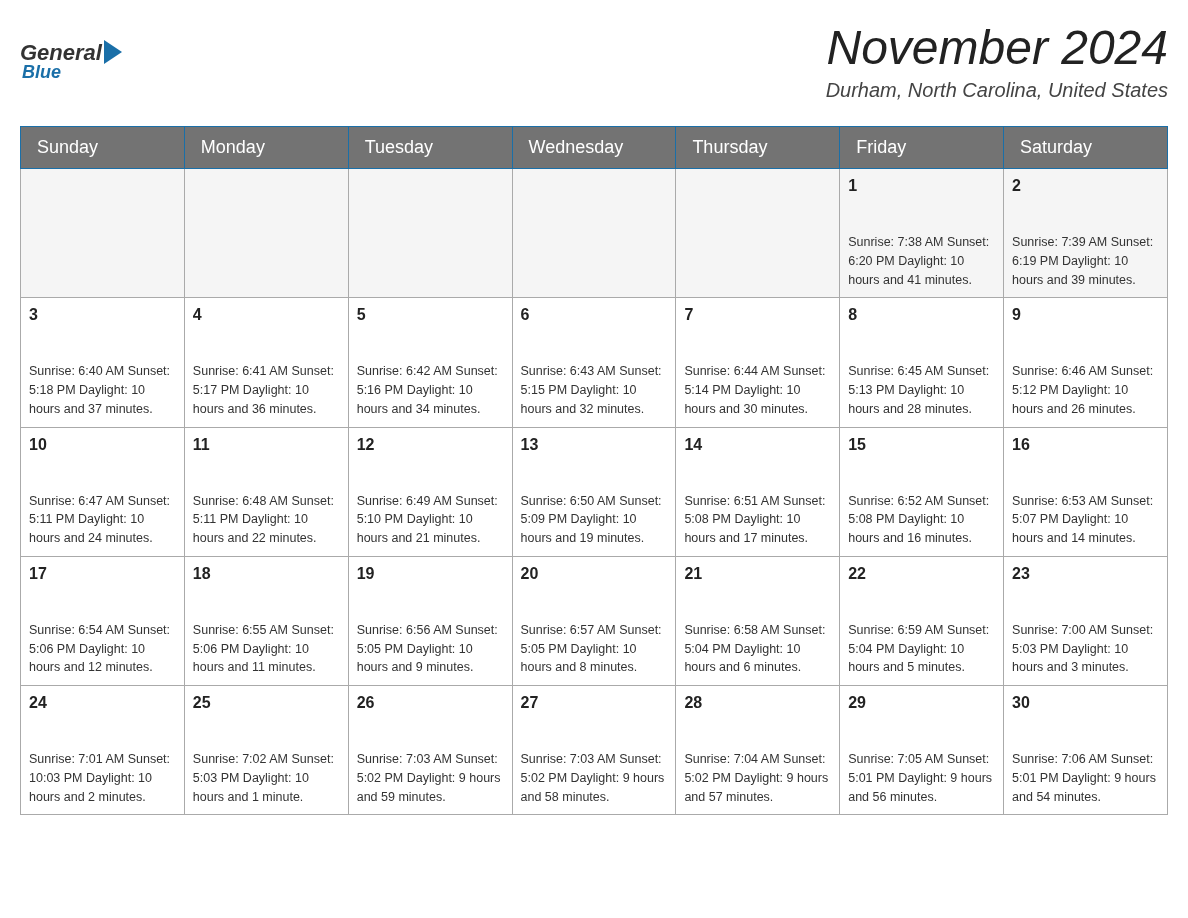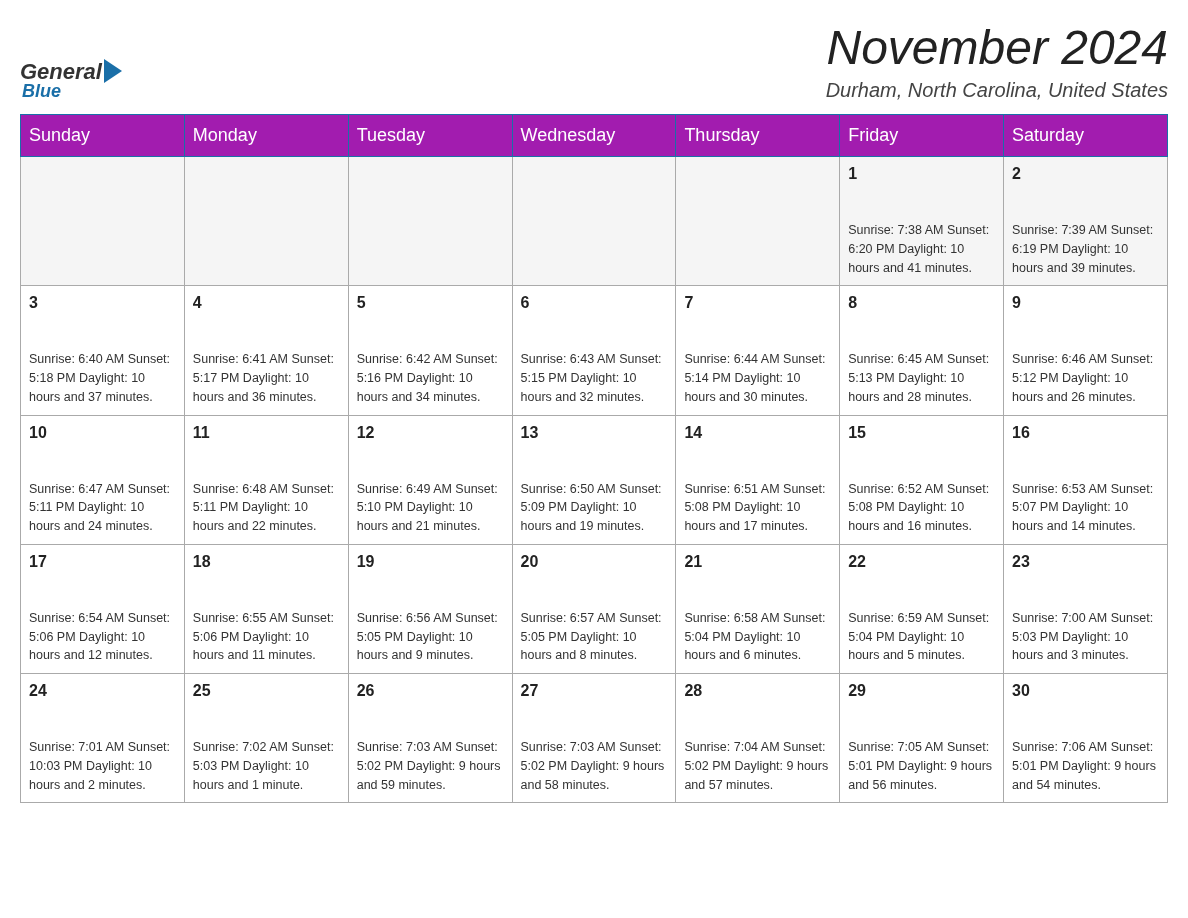--- a/index.html
+++ b/index.html
@@ -6,22 +6,22 @@
     body {
       font-family: Arial, sans-serif;
       background: #ffffff;
       padding: 20px;
       width: 1188px;
       min-height: 918px;
     }
     .header {
       display: flex;
       justify-content: space-between;
-      align-items: flex-end;
-      margin-bottom: 12px;
+      align-items: center;
+      margin-bottom: 24px;
     }
     .logo {
       display: flex;
       flex-direction: column;
       align-items: flex-start;
     }
     .logo-top {
       display: flex;
       align-items: center;
     }
@@ -61,23 +61,23 @@
       font-size: 20px;
       color: #444;
       margin-top: 4px;
     }
     .calendar {
       width: 100%;
       border-collapse: collapse;
       border: 1px solid #999;
     }
     .calendar th {
-      background-color: #a21caf;
+      background-color: #737373;
       color: white;
-      padding: 10px 8px;
+      padding: 10px 16px;
       font-size: 18px;
       font-weight: normal;
       text-align: left;
       border: 1px solid #1a6fa8;
     }
     .calendar td {
       width: calc(100% / 7);
       vertical-align: top;
       padding: 8px;
       border: 1px solid #aaa;

